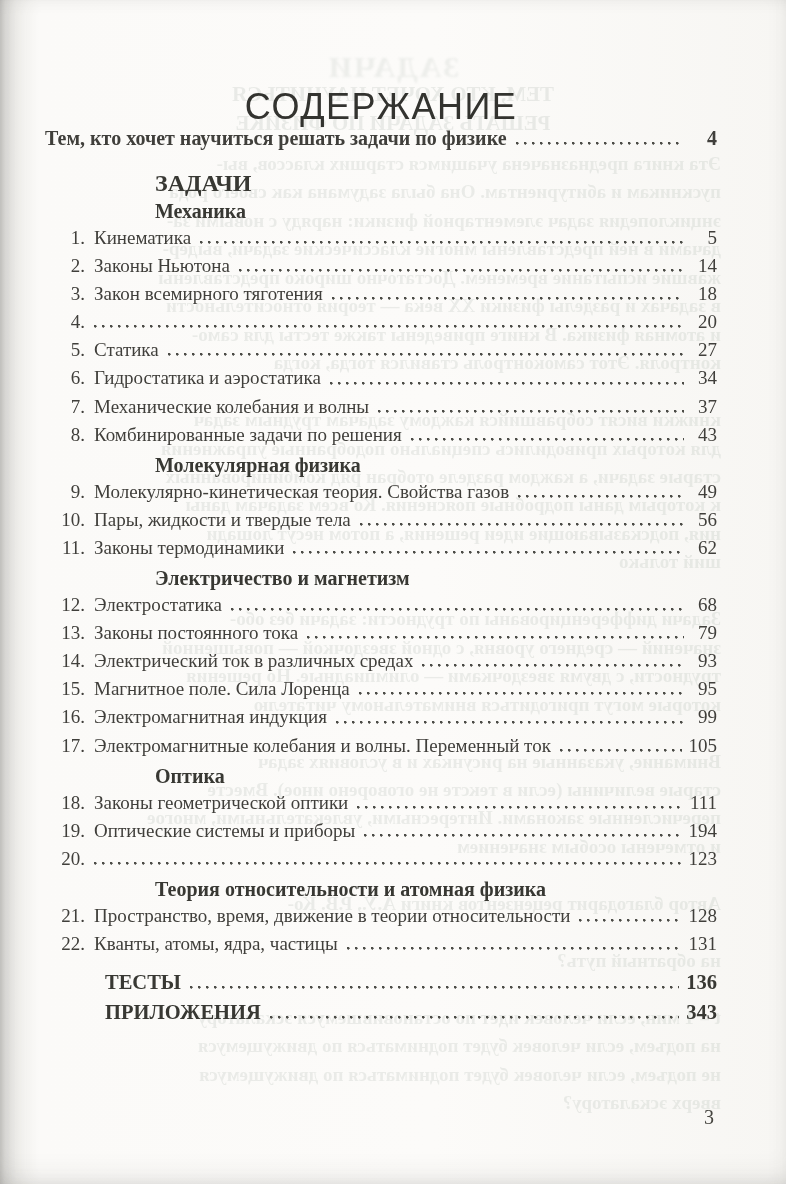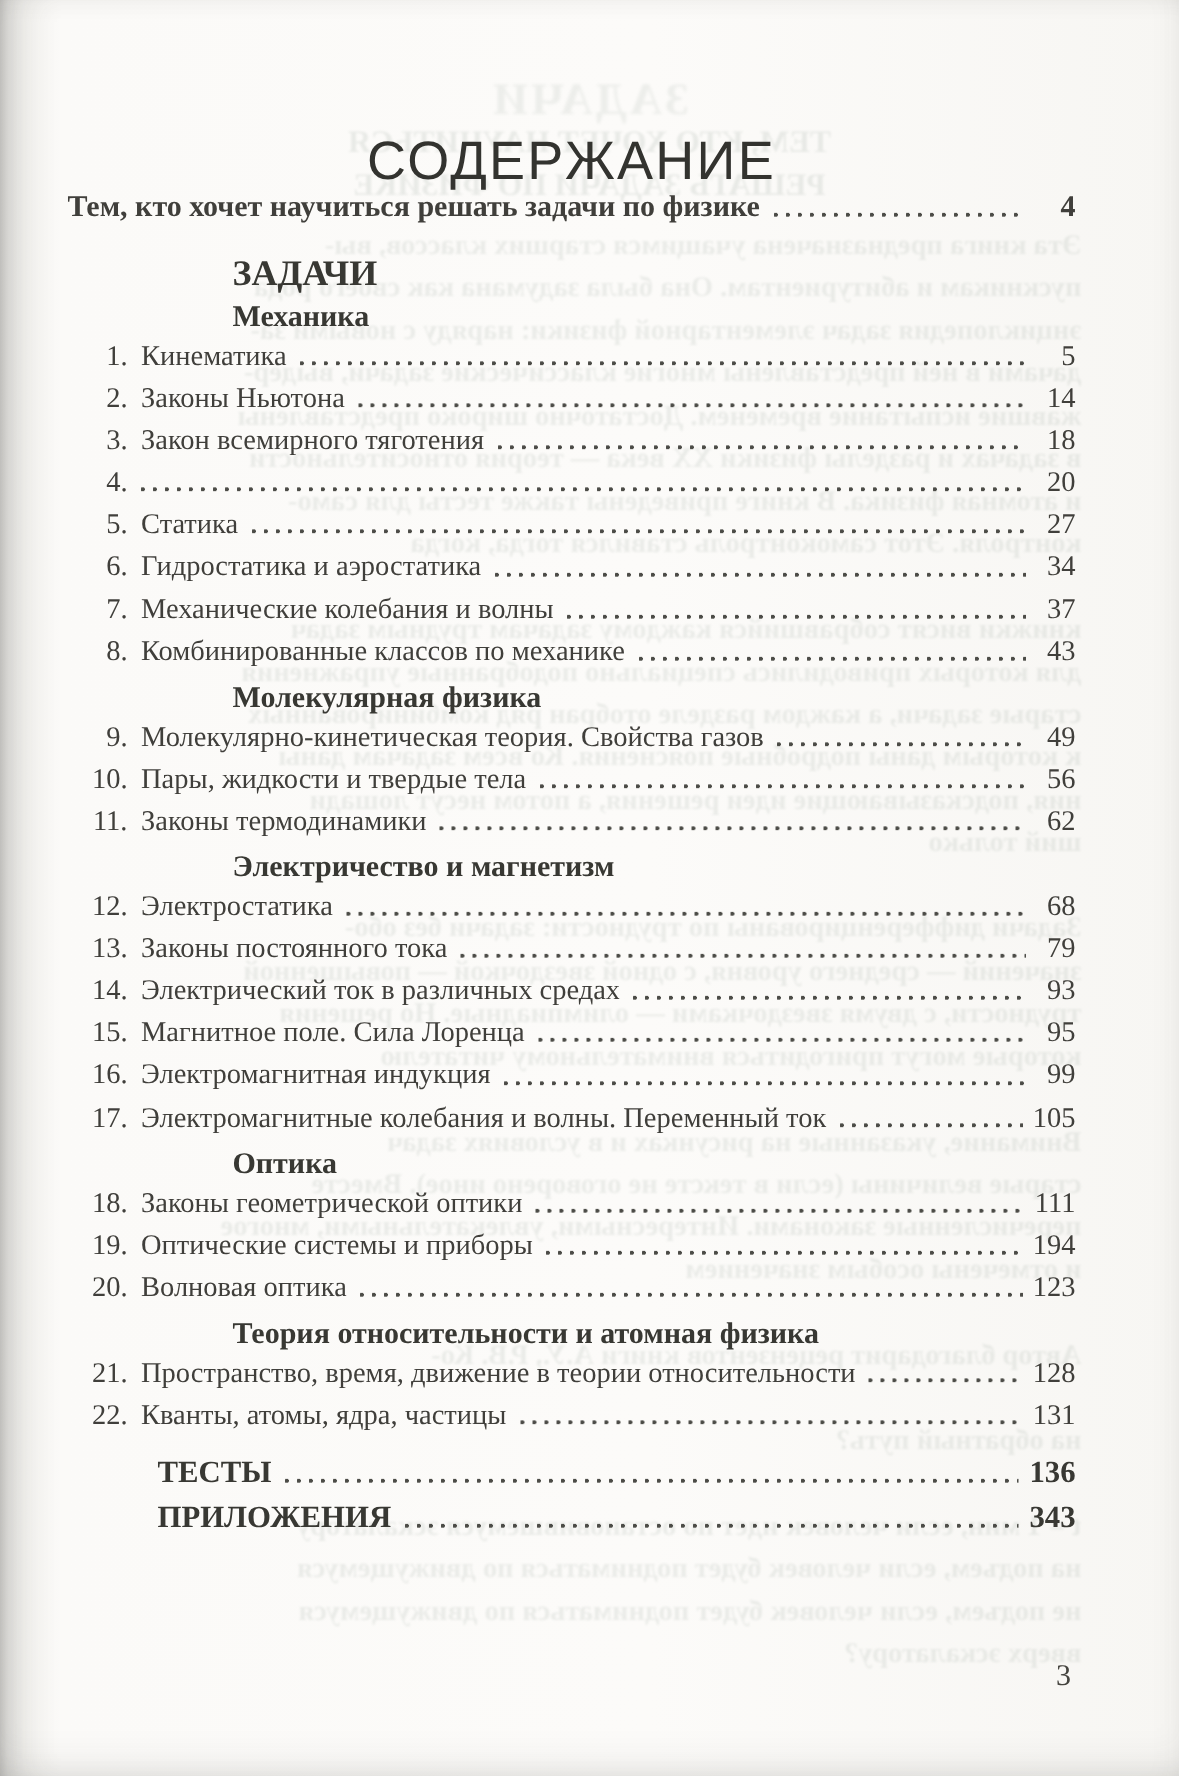--- a/index.html
+++ b/index.html
@@ -164,21 +164,21 @@
       <span class="pg">34</span>
     </div>
     <div class="row toc-row">
       <span class="num">7.</span>
       <span class="ttl">Механические колебания и волны</span>
       <span class="dots"></span>
       <span class="pg">37</span>
     </div>
     <div class="row toc-row">
       <span class="num">8.</span>
-      <span class="ttl">Комбинированные классов по механике</span>
+      <span class="ttl">Комбинированные задачи по решения</span>
       <span class="dots"></span>
       <span class="pg">43</span>
     </div>
 
     <div class="section-head">Молекулярная физика</div>
     <div class="row toc-row">
       <span class="num">9.</span>
       <span class="ttl">Молекулярно-кинетическая теория. Свойства газов</span>
       <span class="dots"></span>
       <span class="pg">49</span>
@@ -242,21 +242,20 @@
       <span class="pg">111</span>
     </div>
     <div class="row toc-row">
       <span class="num">19.</span>
       <span class="ttl">Оптические системы и приборы</span>
       <span class="dots"></span>
       <span class="pg">194</span>
     </div>
     <div class="row toc-row">
       <span class="num">20.</span>
-      <span class="ttl">Волновая оптика</span>
       <span class="dots"></span>
       <span class="pg">123</span>
     </div>
 
     <div class="section-head">Теория относительности и атомная физика</div>
     <div class="row toc-row">
       <span class="num">21.</span>
       <span class="ttl">Пространство, время, движение в теории относительности</span>
       <span class="dots"></span>
       <span class="pg">128</span>

